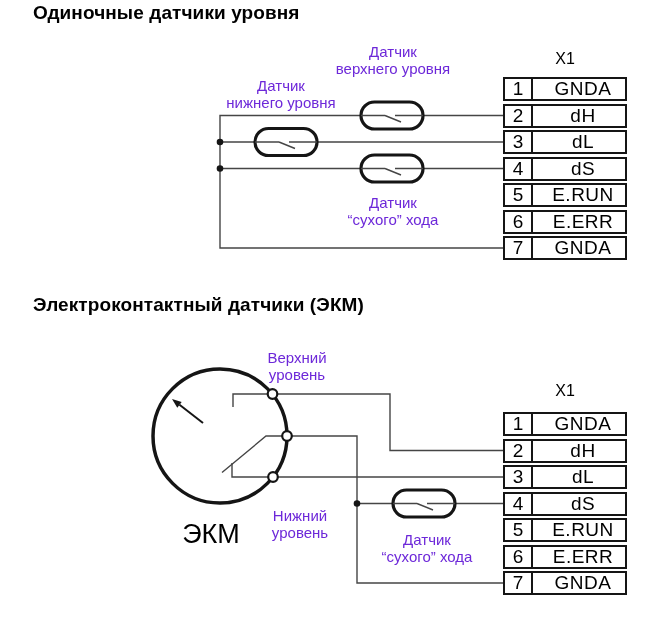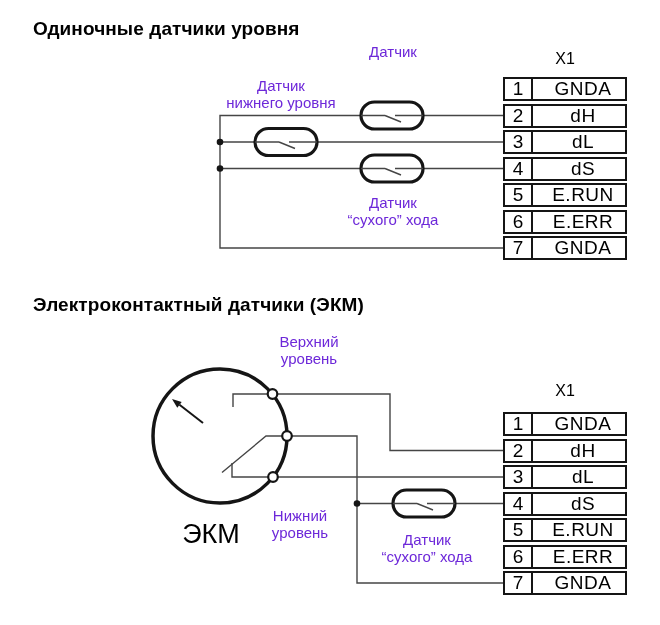--- a/index.html
+++ b/index.html
@@ -124,36 +124,37 @@
     <circle cx="272.5" cy="394" r="4.8" fill="#fff" stroke="#151515" stroke-width="2.2"></circle>
     <circle cx="287" cy="436" r="4.8" fill="#fff" stroke="#151515" stroke-width="2.2"></circle>
     <circle cx="273" cy="477" r="4.8" fill="#fff" stroke="#151515" stroke-width="2.2"></circle>
 
     <g transform="translate(424,503.5)">
       <rect x="-31" y="-13.5" width="62" height="27" rx="13.5" fill="#fff" stroke="#151515" stroke-width="3.2"></rect>
       <path d="M-31 0 H-7 M-7 0 L9 6.5 M3 0 H31" stroke="#454545" stroke-width="1.4" fill="none"></path>
     </g>
   </svg>
 
-  <div class="title" style="left:33px; top:18px;">Одиночные датчики уровня</div>
+  <div class="title" style="left:33px; top:2px;">Одиночные датчики уровня</div>
   <div class="title" style="left:33px; top:294px;">Электроконтактный датчики (ЭКМ)</div>
 
   <div class="lbl" style="left:393px; top:44px;">
     <div>Датчик</div>
+    <div>верхнего уровня</div>
   </div>
   <div class="lbl" style="left:281px; top:78px;">
     <div>Датчик</div>
     <div>нижнего уровня</div>
   </div>
   <div class="lbl" style="left:393px; top:195px;">
     <div>Датчик</div>
     <div>“сухого” хода</div>
   </div>
 
-  <div class="lbl" style="left:297px; top:334px;margin-left:12px;">
+  <div class="lbl" style="left:297px; top:350px;">
     <div>Верхний</div>
     <div>уровень</div>
   </div>
   <div class="lbl" style="left:300px; top:488px;margin-top:20px;">
     <div>Нижний</div>
     <div>уровень</div>
   </div>
   <div class="lbl" style="left:427px; top:532px;">
     <div>Датчик</div>
     <div>“сухого” хода</div>

